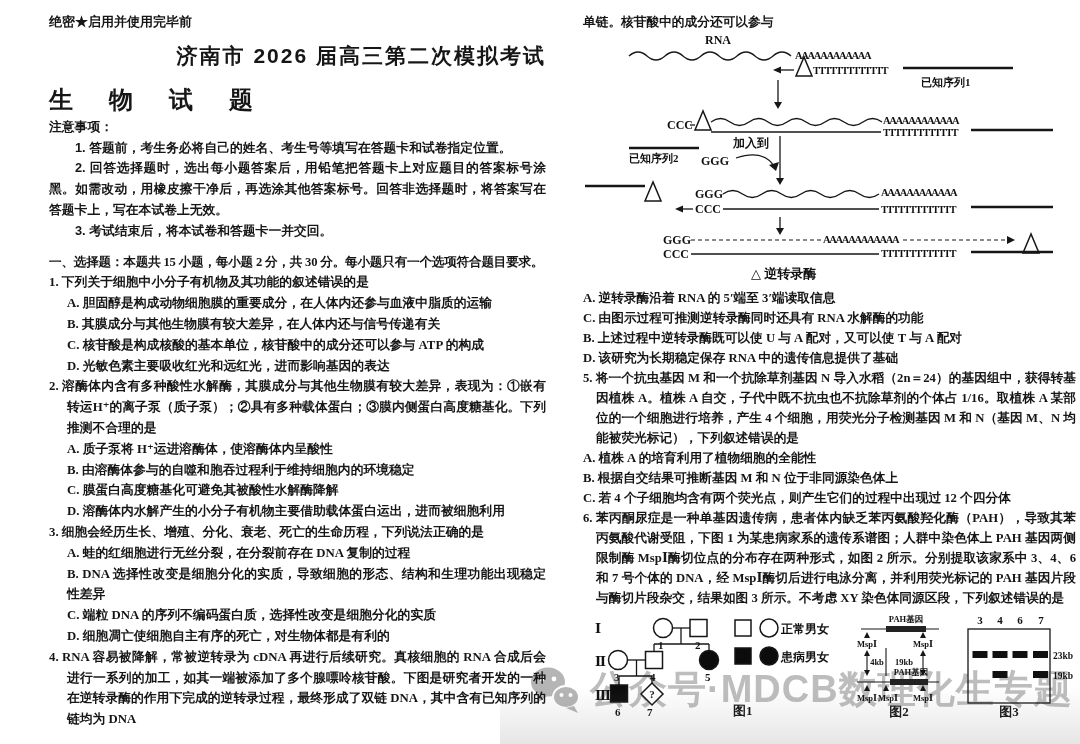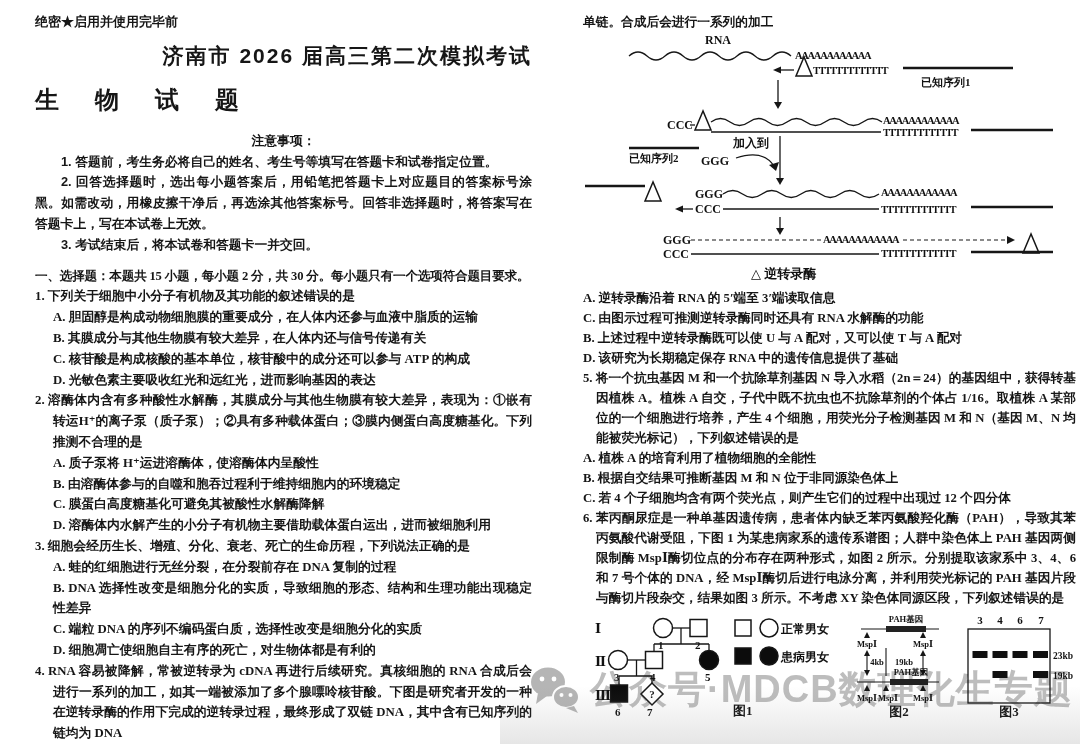--- a/index.html
+++ b/index.html
@@ -3,28 +3,28 @@
 <meta charset="utf-8">
 <style>
   html,body{margin:0;padding:0;}
   body{
     width:1080px;height:744px;position:relative;overflow:hidden;
     background:#ffffff;color:#161616;
     font-family:"Liberation Serif","DejaVu Serif",serif;
     font-size:12.8px;line-height:20.8px;
   }
   .col{position:absolute;top:12px;}
-  .col-left{left:35px;width:497px;}
+  .col-left{left:49px;width:497px;}
   .col-right{left:583px;width:493px;font-size:12.7px;line-height:20px;}
   .classification{font-weight:bold;font-size:13px;font-family:"Liberation Sans",sans-serif;}
   .exam-title{text-align:right;font-weight:bold;font-size:21px;letter-spacing:2px;
     font-family:"Liberation Sans",sans-serif;margin-top:8px;line-height:30px;}
   .subject-title{font-weight:bold;font-size:24px;letter-spacing:6px;
     font-family:"Liberation Sans",sans-serif;margin-top:12px;line-height:34px;}
-  .notice-head{font-weight:bold;font-family:"Liberation Sans",sans-serif;margin-top:14px;text-align:center;}
+  .notice-head{font-weight:bold;font-family:"Liberation Sans",sans-serif;}
   .notice-item{font-weight:bold;font-family:"Liberation Sans",sans-serif;text-indent:26px;text-align:justify;}
   .section-head{font-weight:bold;font-family:Liberation Serif, serif;margin-top:10px;
     font-size:12.6px;letter-spacing:-0.2px;white-space:nowrap;}
   .qtext{font-weight:600;}
   .stem{padding-left:18px;text-indent:-18px;text-align:justify;}
   .opt{padding-left:18px;text-align:justify;}
   .stemR{padding-left:13px;text-indent:-13px;text-align:justify;}
   .optR{padding-left:0;text-align:justify;}
   .figrow{display:flex;align-items:flex-start;margin-top:4px;}
   .figrow svg{flex:none;}
@@ -95,21 +95,21 @@
   <div class="qtext opt">A. 蛙的红细胞进行无丝分裂，在分裂前存在 DNA 复制的过程</div>
   <div class="qtext opt">B. DNA 选择性改变是细胞分化的实质，导致细胞的形态、结构和生理功能出现稳定性差异</div>
   <div class="qtext opt">C. 端粒 DNA 的序列不编码蛋白质，选择性改变是细胞分化的实质</div>
   <div class="qtext opt">D. 细胞凋亡使细胞自主有序的死亡，对生物体都是有利的</div>
 
   <div class="qtext stem">4. RNA 容易被降解，常被逆转录为 cDNA 再进行后续研究。真核细胞的 RNA 合成后会进行一系列的加工，如其一端被添加了多个腺嘌呤核苷酸。下图是研究者开发的一种在逆转录酶的作用下完成的逆转录过程，最终形成了双链 DNA，其中含有已知序列的链均为 DNA</div>
 
 </div>
 
 <div class="col col-right">
-  <div class="qtext">单链。合成后会进行一系列的加工</div>
+  <div class="qtext">单链。核苷酸中的成分还可以参与</div>
 
   
   <svg width="486" height="250" viewBox="0 0 486 250">
 
     <text x="122" y="12" class="st f12">RNA</text>
     <path class="ln" d="M46,24 q9,-8 18,0 t18,0 t18,0 t18,0 t18,0 t18,0 t18,0 t18,0 t18,0"></path>
     <text x="212" y="27" class="st f10">AAAAAAAAAAAA</text>
     <polygon class="tri" points="221,25 213,44 229,44"></polygon>
     <line class="ln" x1="211" y1="38" x2="194" y2="38"></line>
     <polygon class="hd" points="190,38 198,34.5 198,41.5"></polygon>

